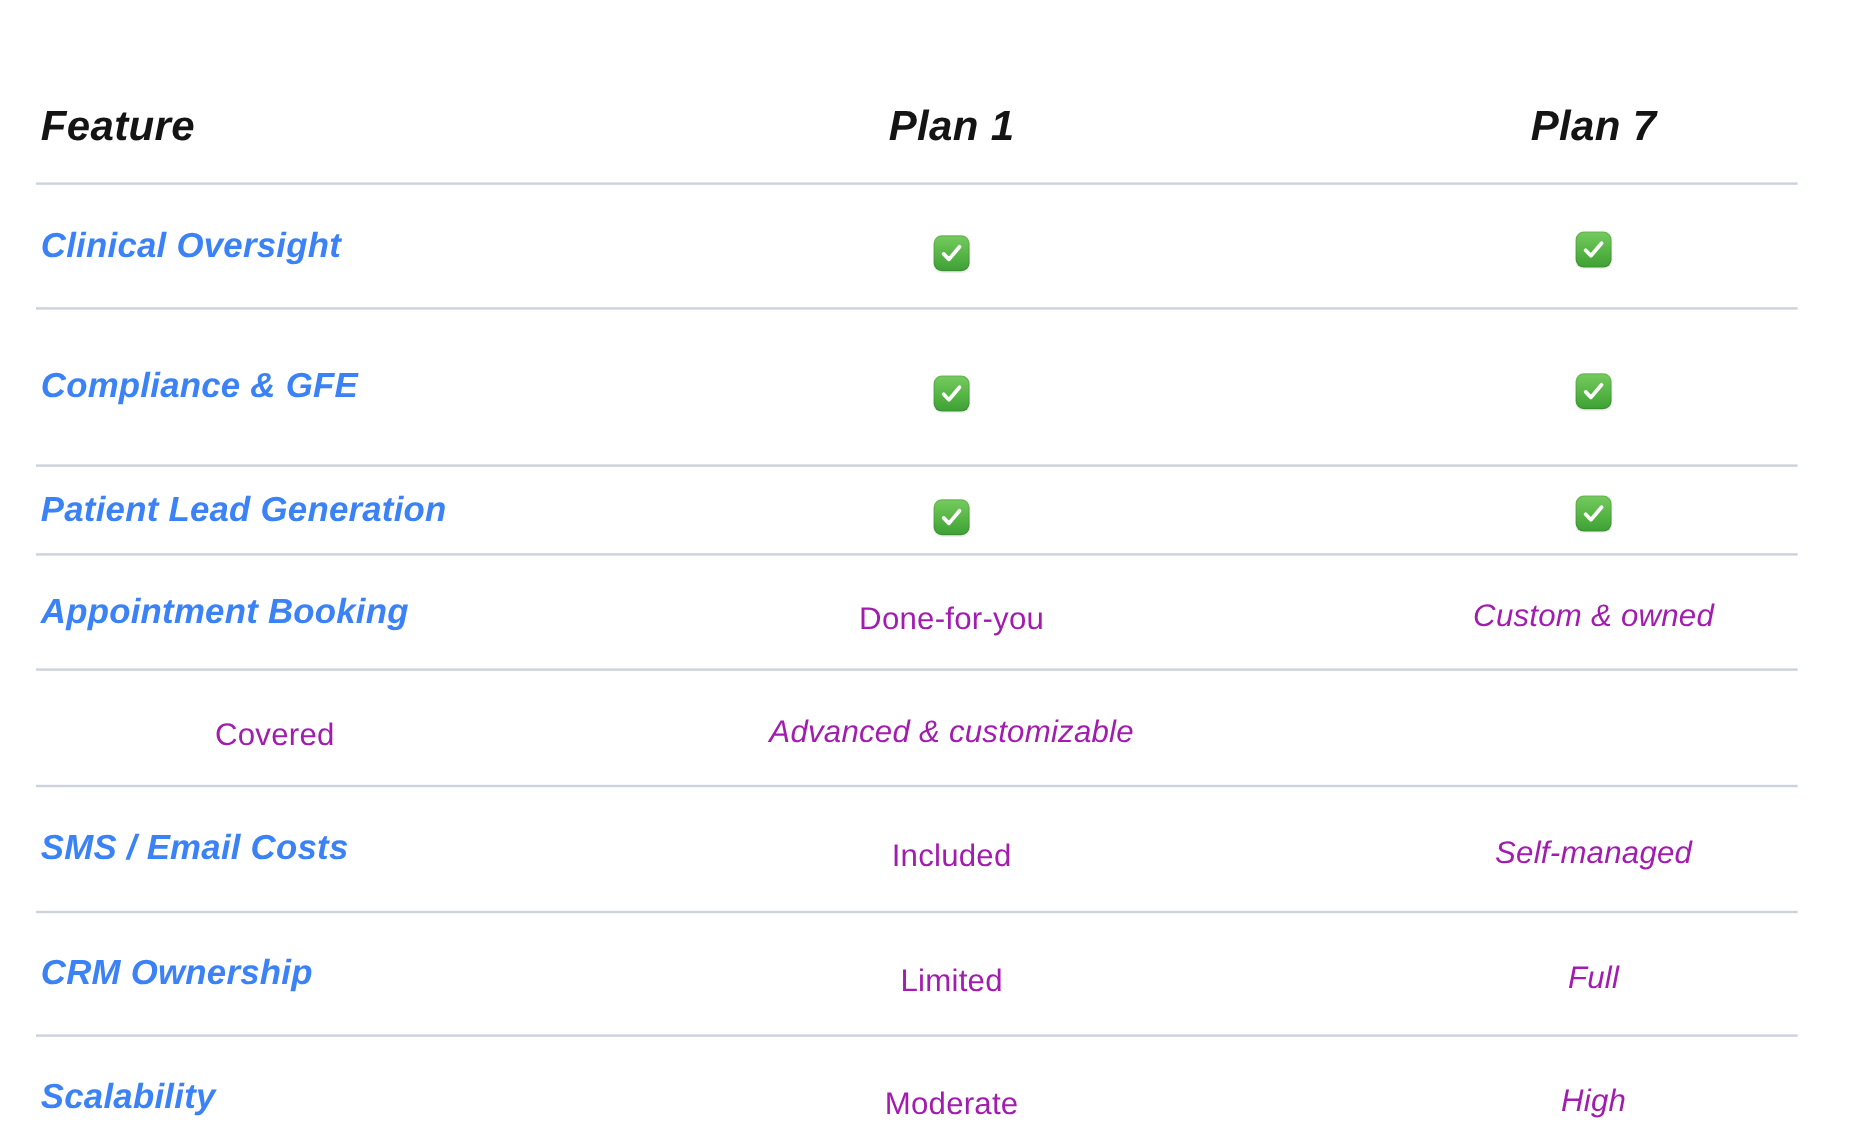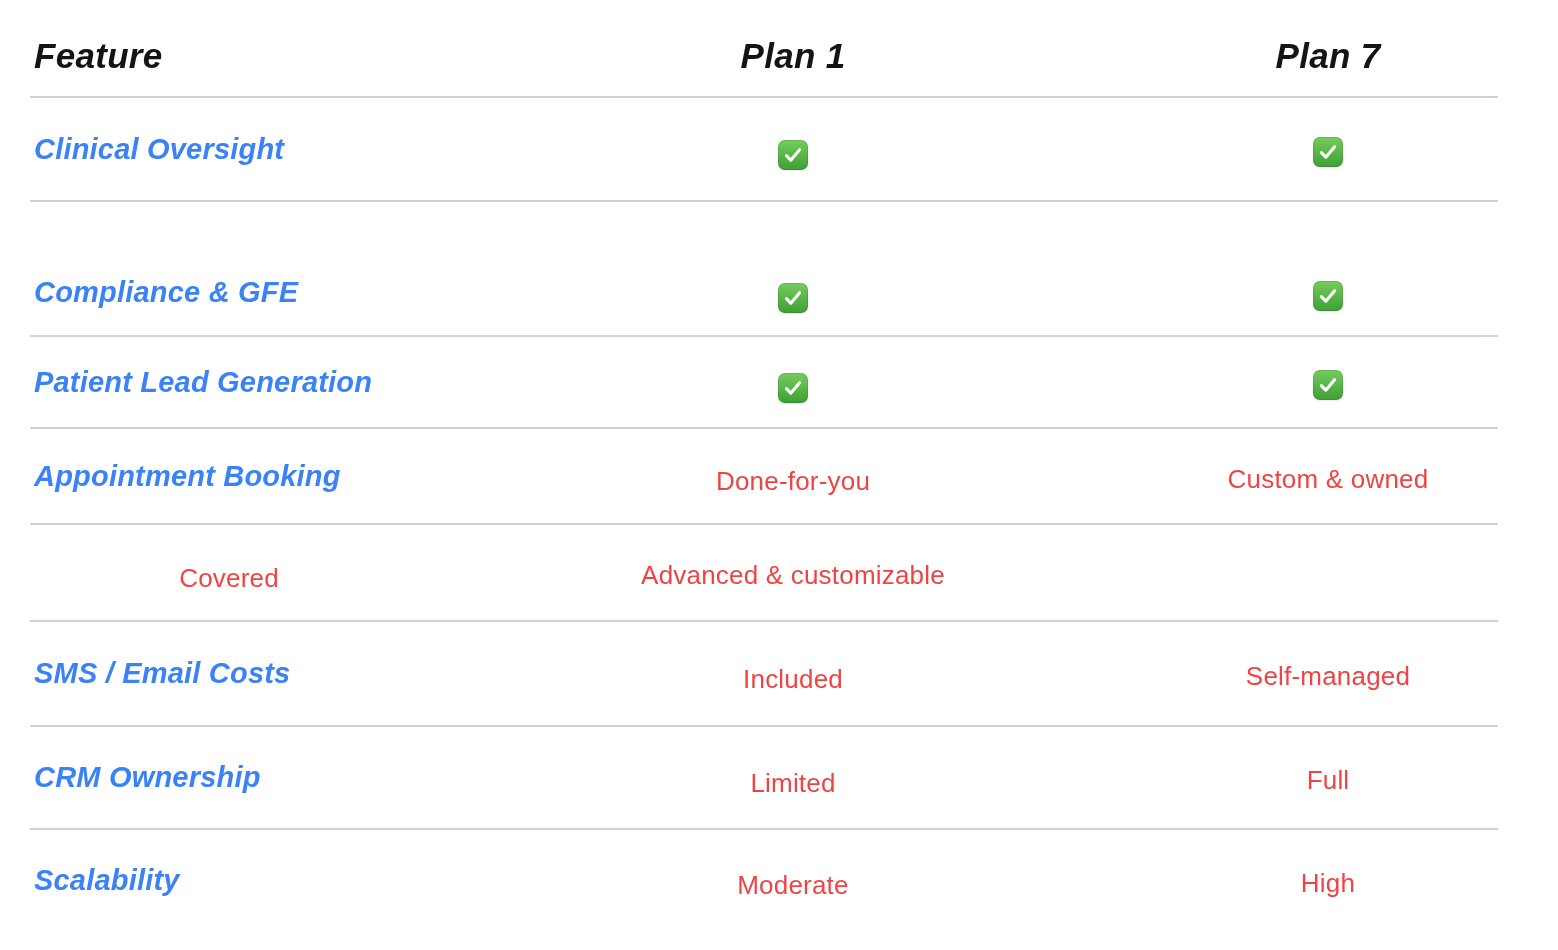--- a/index.html
+++ b/index.html
@@ -15,24 +15,24 @@
     width: 1468px;
   }
   .row {
     display: grid;
     grid-template-columns: 398px 730px 340px;
     border-bottom: 2px solid #ccd3dc;
   }
   .row.last { border-bottom: none; }
 
   
-  .r-header { height: 98px; }
+  .r-header { height: 110px; margin-top: 44px; }
   .r1 { height: 104px; }
-  .r2 { height: 87px; margin-top: 48px; }
-  .r3 { height: 92px; }
+  .r2 { height: 131px; }
+  .r3 { height: 74px; }
   .r4 { height: 96px; }
   .r5 { height: 97px; }
   .r6 { height: 105px; }
   .r7 { height: 103px; }
   .r8 { height: 100px; }
 
   .cell {
     display: flex;
     align-items: center;
   }
@@ -55,26 +55,26 @@
     font-size: 35px;
     letter-spacing: 0.3px;
     color: #141414;
     padding-top: 16px;
   }
   .header-cell.feature-head { padding-left: 4px; justify-content: flex-start; }
 
   .value-text {
     font-size: 26px;
     font-weight: 400;
-    color: #ef4444;
+    color: #a21caf;
     letter-spacing: 0.2px;
   }
   
   .p1-offset { padding-top: 11px; }
-  .p2-offset { padding-top: 6px; }
+  .p2-offset { padding-top: 6px; font-style: italic; }
 
   .check-badge {
     width: 30px; height: 30px;
     border-radius: 7px;
     background: linear-gradient(180deg, #76cb5f 0%, #55b544 55%, #3e9f35 100%);
     box-shadow: inset 0 0 0 1px rgba(0,0,0,0.10), 0 1px 1px rgba(0,0,0,0.08);
     display: flex; align-items: center; justify-content: center;
     flex: 0 0 auto;
   }
   .check-badge svg { display: block; }

